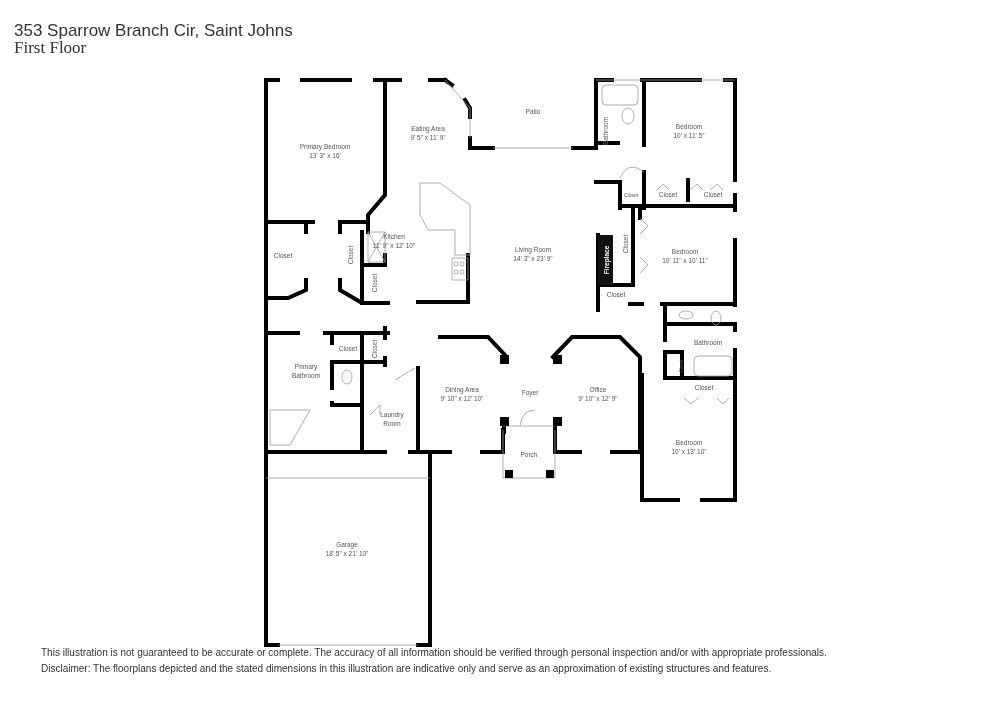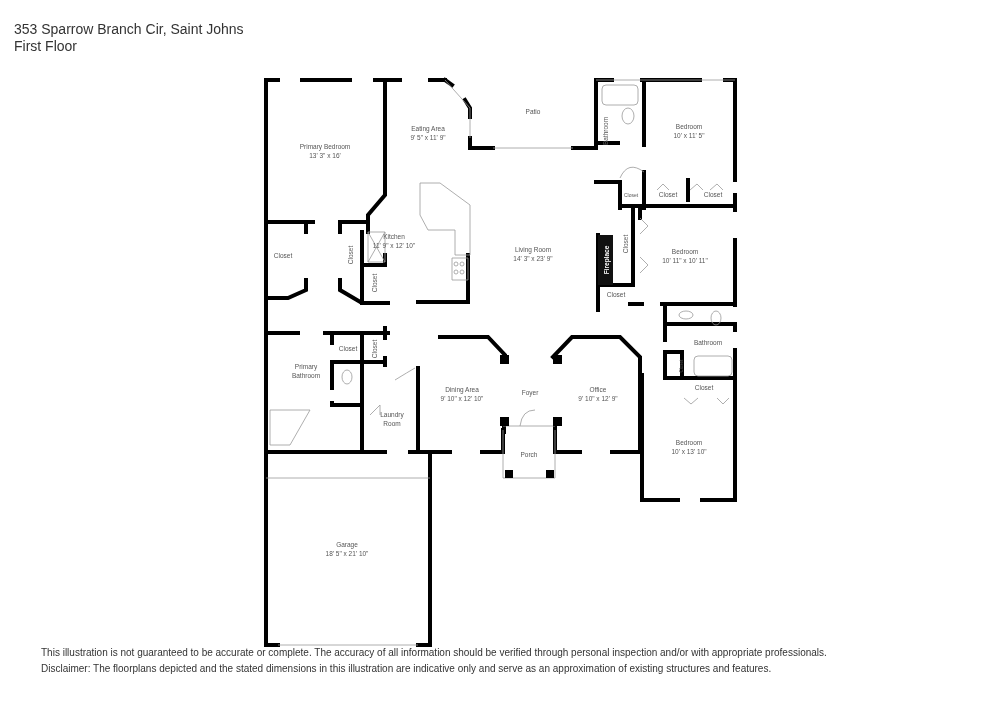--- a/index.html
+++ b/index.html
@@ -1,19 +1,19 @@
 <!DOCTYPE html>
 <html><head>
 <meta charset="utf-8">
 <style>
   html, body { margin:0; padding:0; background:#fff; }
   body { width:1000px; height:707px; position:relative; overflow:hidden; font-family:"Liberation Sans", sans-serif; color:#333; }
-  .hdr { position:absolute; left:14px; font-size:14px; color:#333; }
+  .hdr { position:absolute; left:14px; font-size:17px; color:#333; }
   #addr { top:21px; }
-  #floor { top:38px; }
+  #floor { top:38px;font-family:Liberation Serif, serif; }
   #plan { position:absolute; left:0; top:0; }
   .disc { position:absolute; left:14px; font-size:10px; color:#333; white-space:nowrap;padding-left:27px; }
   #disc1 { top:663px; }
   #disc2 { top:647px; }
   svg text { font-family:"Liberation Sans", sans-serif; fill:#555; }
 </style>
 </head>
 <body>
 
 <div class="hdr" id="addr">353 Sparrow Branch Cir, Saint Johns</div>

